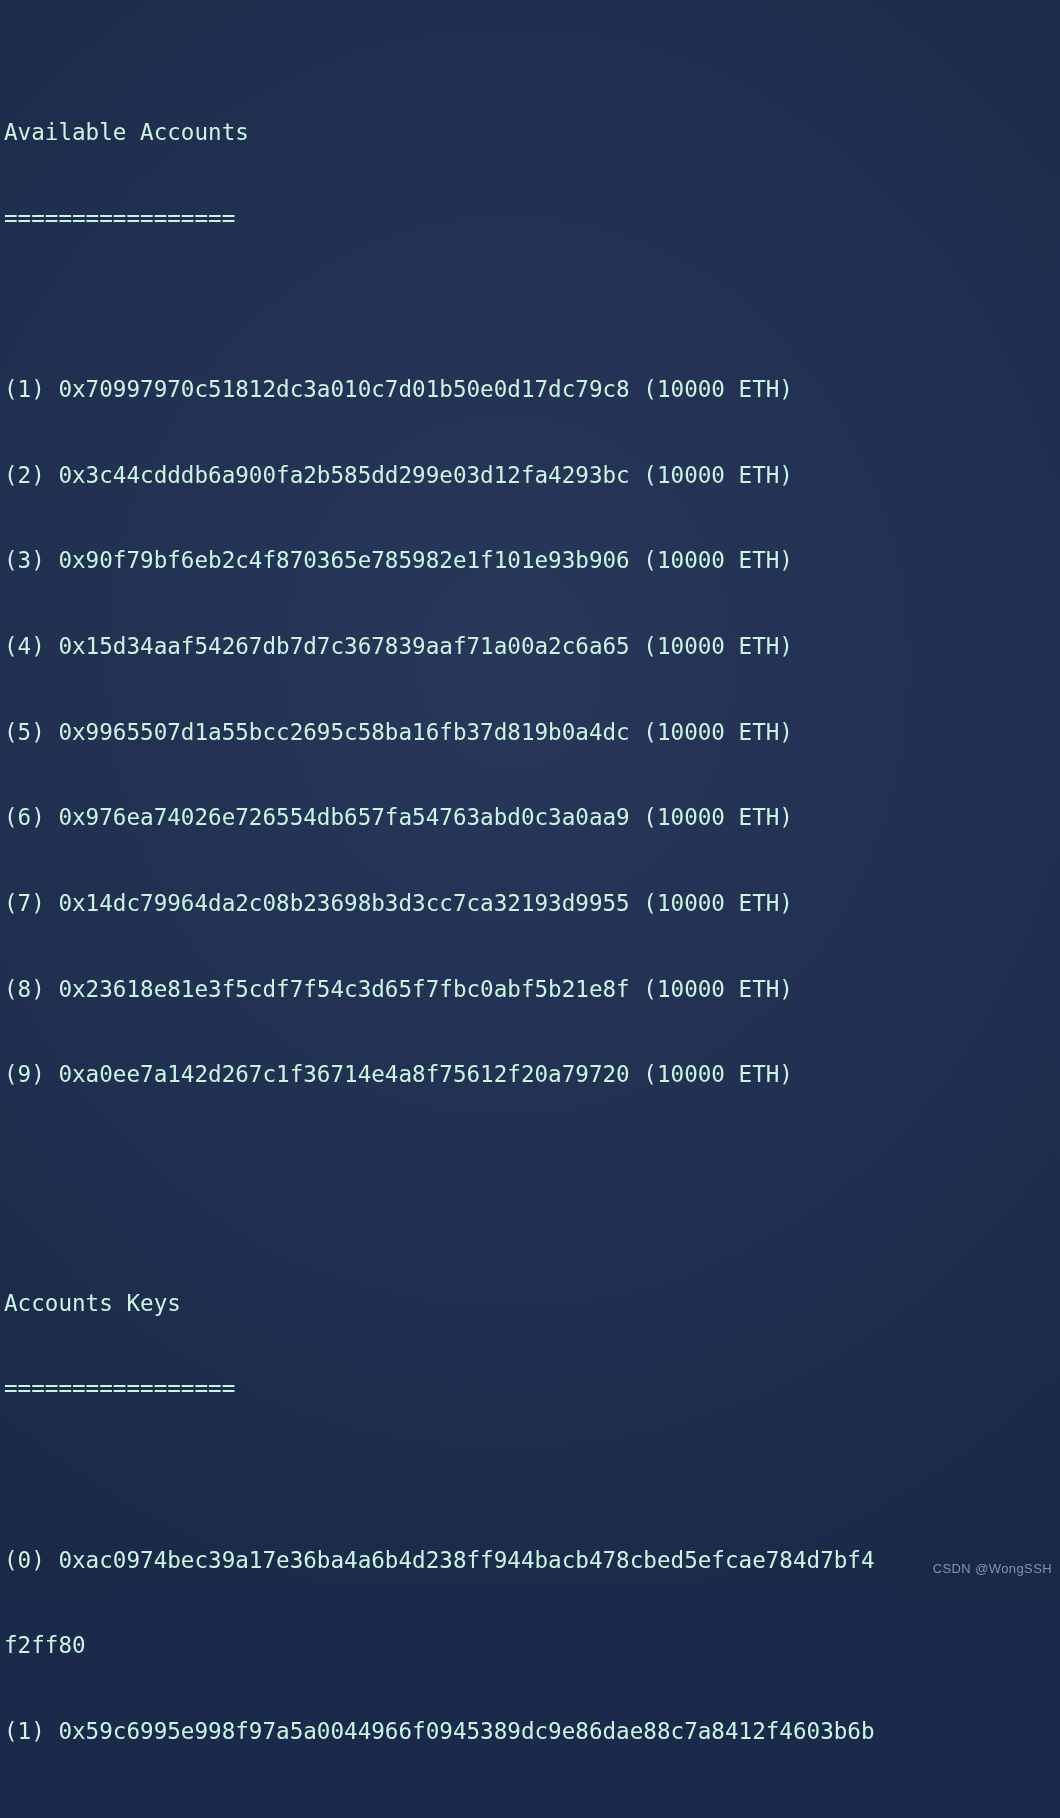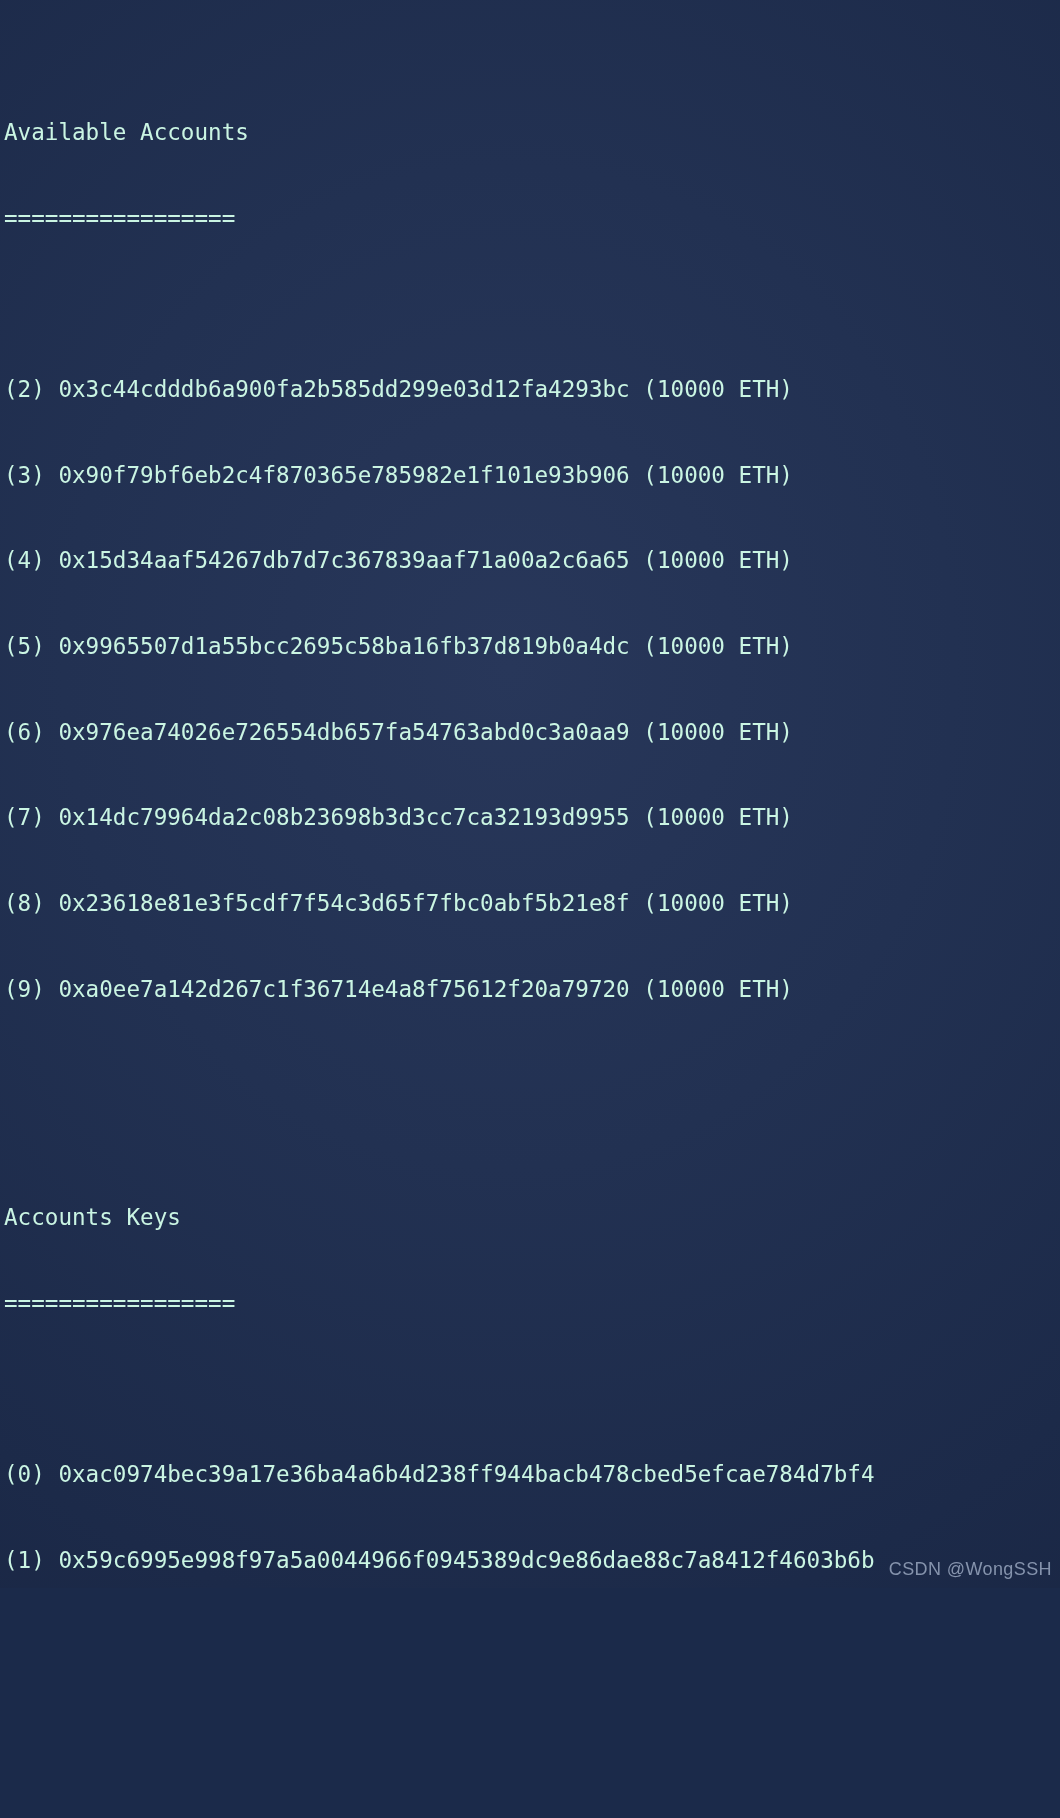--- a/index.html
+++ b/index.html
@@ -29,51 +29,53 @@
     -webkit-font-smoothing: antialiased;
   }
   .line { white-space: pre; min-height: 28.55px; }
   .blank { white-space: pre; min-height: 28.55px; }
   .sep { letter-spacing: 0px; }
   #watermark {
     position: absolute;
     right: 8px;
     bottom: 4px;
     font-family: "Liberation Sans", sans-serif;
-    font-size: 18px;
+    font-size: 13px;
     letter-spacing: 0.4px;
     color: #8e9cb5;
     white-space: pre;
     opacity: 0.92;
   }
 </style>
 </head>
 <body>
 
 <div id="terminal">
 
   
   <div class="line">Available Accounts</div>
   <div class="line sep">=================</div>
   <div class="blank"> </div>
+  <div class="line">(1) 0x70997970c51812dc3a010c7d01b50e0d17dc79c8 (10000 ETH)</div>
   <div class="line">(2) 0x3c44cdddb6a900fa2b585dd299e03d12fa4293bc (10000 ETH)</div>
   <div class="line">(3) 0x90f79bf6eb2c4f870365e785982e1f101e93b906 (10000 ETH)</div>
   <div class="line">(4) 0x15d34aaf54267db7d7c367839aaf71a00a2c6a65 (10000 ETH)</div>
   <div class="line">(5) 0x9965507d1a55bcc2695c58ba16fb37d819b0a4dc (10000 ETH)</div>
   <div class="line">(6) 0x976ea74026e726554db657fa54763abd0c3a0aa9 (10000 ETH)</div>
   <div class="line">(7) 0x14dc79964da2c08b23698b3d3cc7ca32193d9955 (10000 ETH)</div>
   <div class="line">(8) 0x23618e81e3f5cdf7f54c3d65f7fbc0abf5b21e8f (10000 ETH)</div>
   <div class="line">(9) 0xa0ee7a142d267c1f36714e4a8f75612f20a79720 (10000 ETH)</div>
   <div class="blank"> </div>
 
   
   <div class="line">Accounts Keys</div>
   <div class="line sep">=================</div>
   <div class="blank"> </div>
   <div class="line">(0) 0xac0974bec39a17e36ba4a6b4d238ff944bacb478cbed5efcae784d7bf4</div>
+  <div class="line">f2ff80</div>
   <div class="line">(1) 0x59c6995e998f97a5a0044966f0945389dc9e86dae88c7a8412f4603b6b</div>
   
   
   
   
   
   
   
   
   

